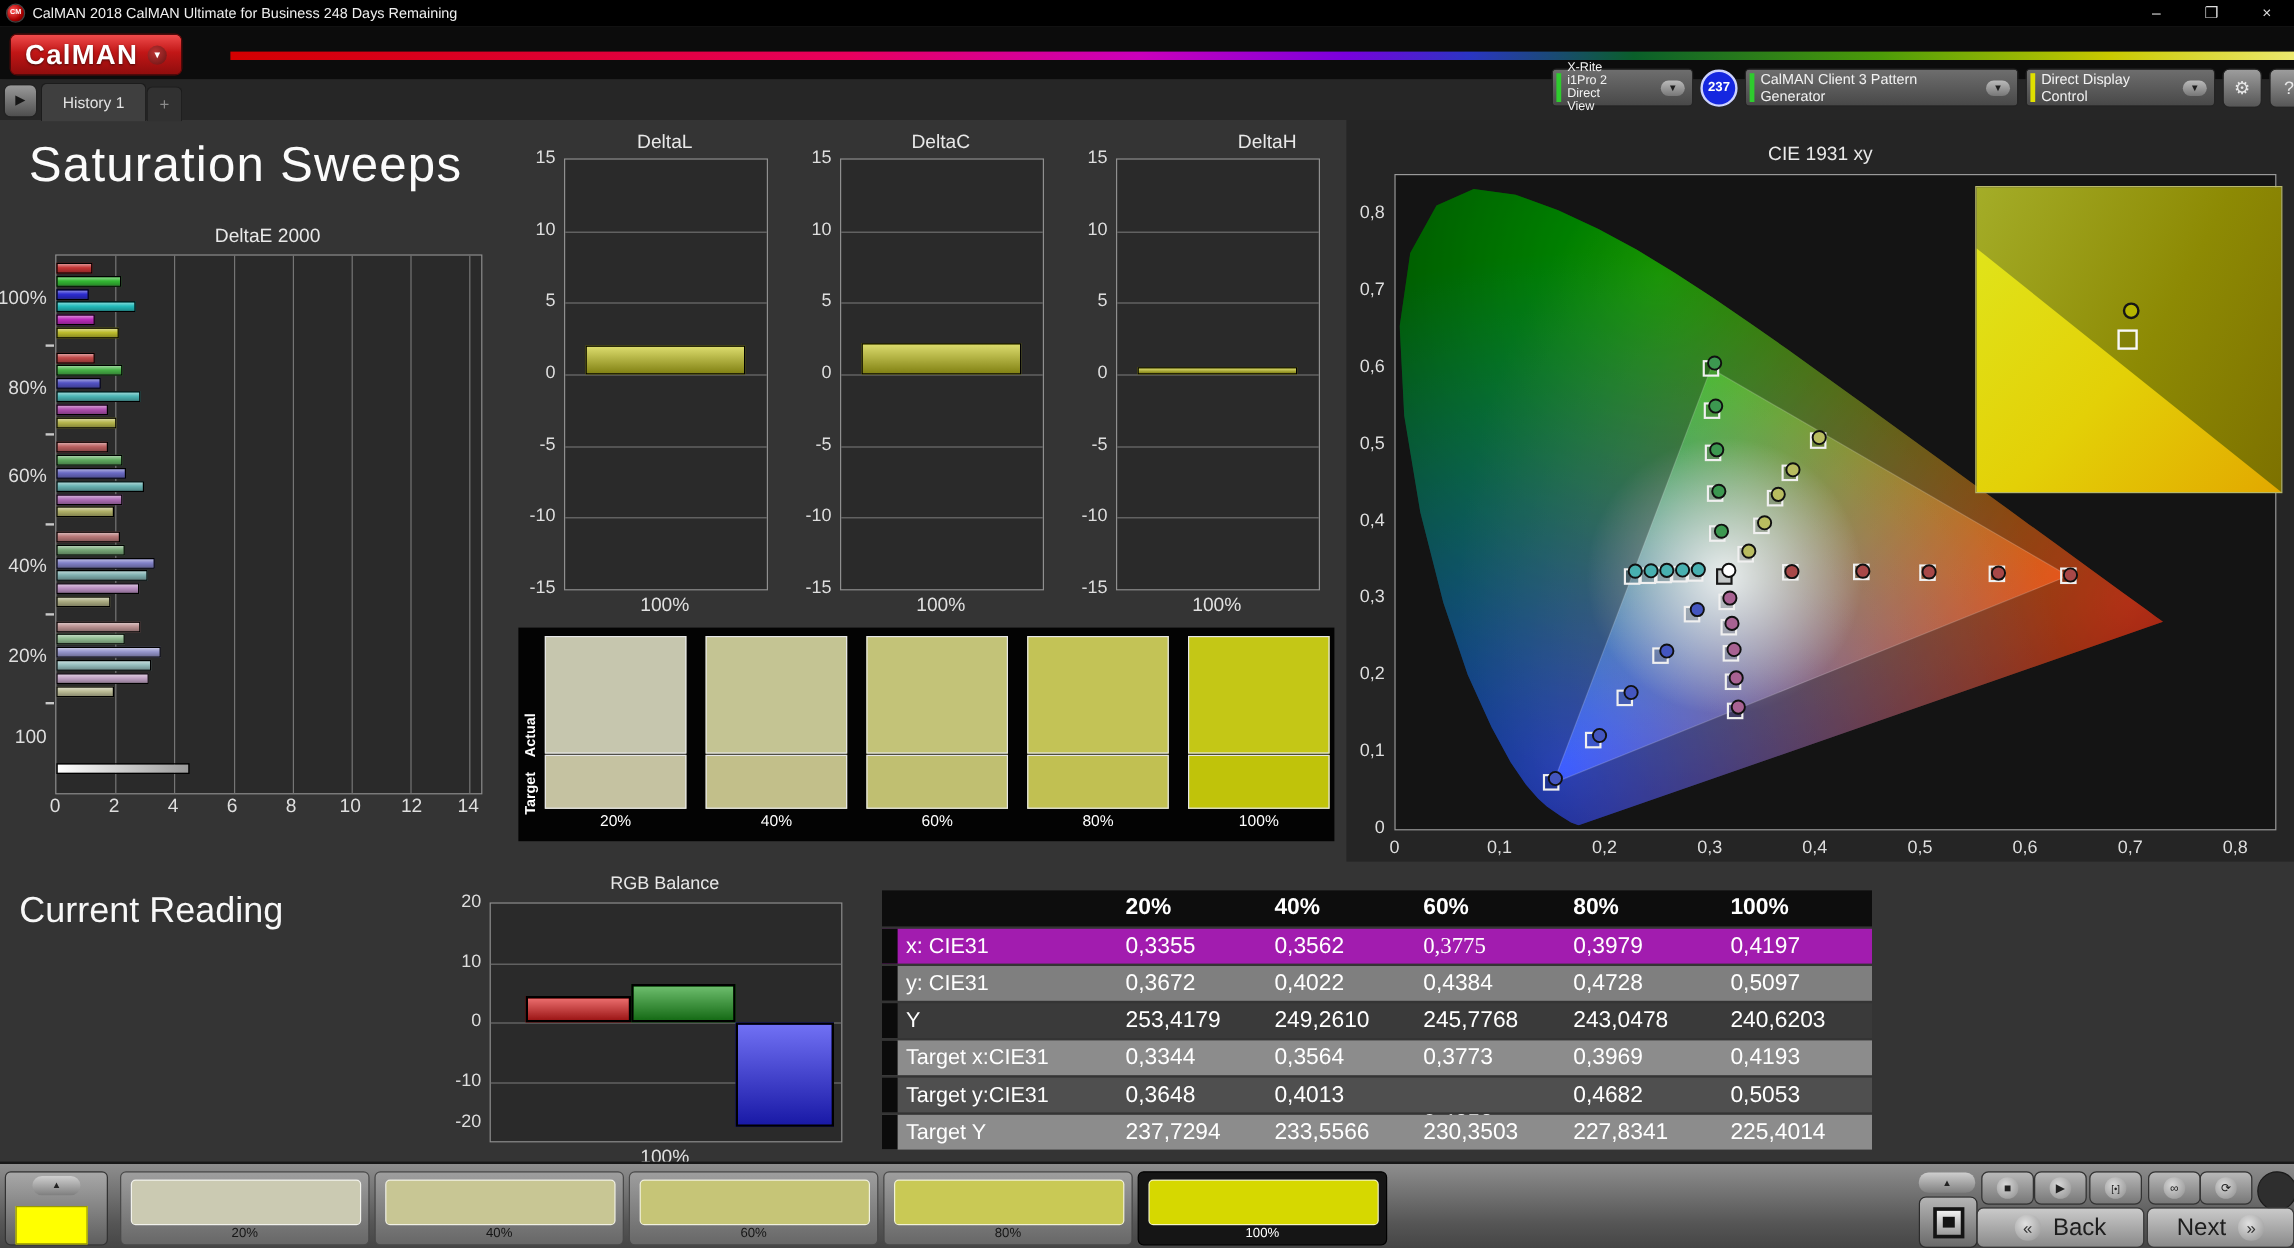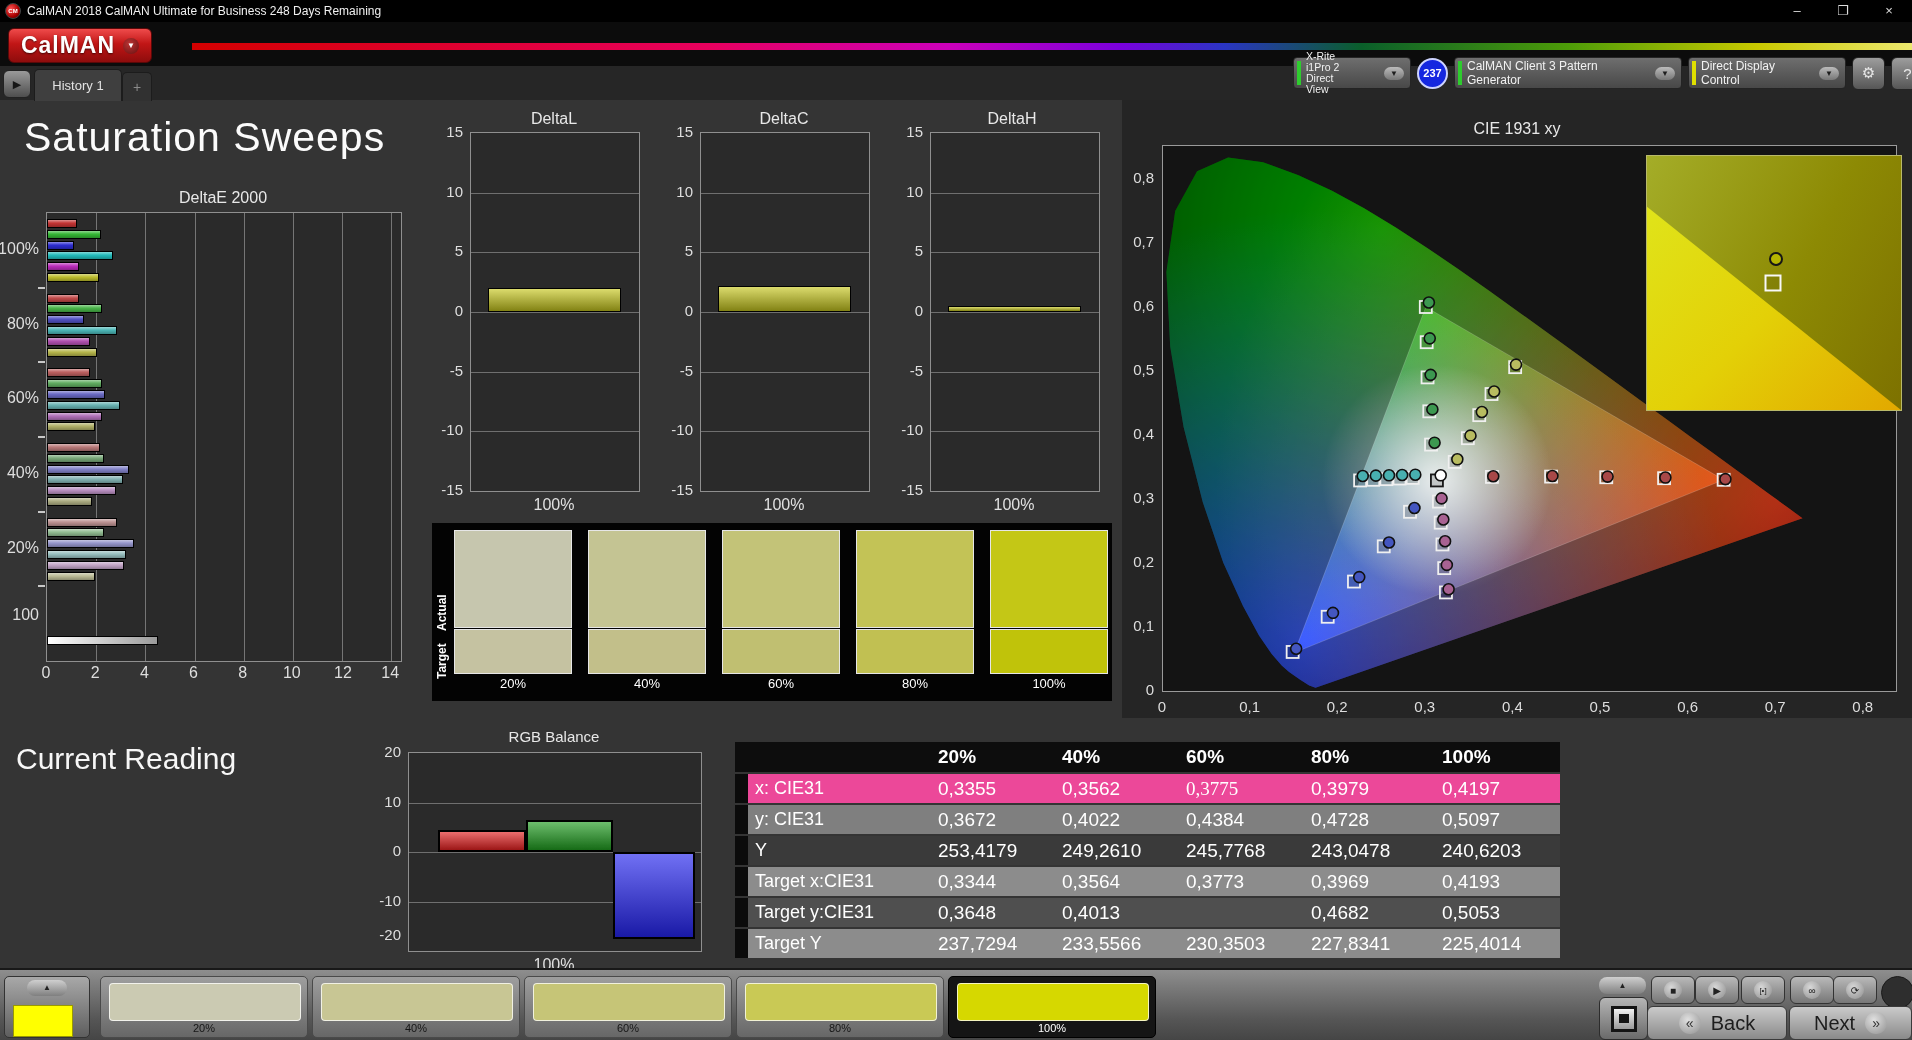--- a/index.html
+++ b/index.html
@@ -259,21 +259,21 @@
   <div id="deltaC-plot" class="plot" style="left:700px;top:132px;width:168px;height:358px;">
       <div class="hgrid" style="top: 59.6667px;"></div>
       <div class="hgrid" style="top: 119.333px;"></div>
       <div class="hgrid" style="top: 179px;"></div>
       <div class="hgrid" style="top: 238.667px;"></div>
       <div class="hgrid" style="top: 298.333px;"></div>
       <div class="vbar" style="left: 10%; width: 79%; top: 152.747px; height: 26.2533px; background: linear-gradient(rgba(255, 255, 255, 0.35), rgba(0, 0, 0, 0.35)), rgb(200, 200, 30);"></div>
     </div>
   <div class="xlabel" style="left:700px;top:496px;width:168px;">100%</div>
 
-  <div class="ctitle" style="left:928px;top:110px;width:168px;">DeltaH</div>
+  <div class="ctitle" style="left:972px;top:110px;width:168px;">DeltaH</div>
   <div class="dy-labbox" style="left:890px;" id="deltaH-ylab">
       <div class="dy-lab" style="top: -9px;">15</div>
       <div class="dy-lab" style="top: 50.6667px;">10</div>
       <div class="dy-lab" style="top: 110.333px;">5</div>
       <div class="dy-lab" style="top: 170px;">0</div>
       <div class="dy-lab" style="top: 229.667px;">-5</div>
       <div class="dy-lab" style="top: 289.333px;">-10</div>
       <div class="dy-lab" style="top: 349px;">-15</div>
     </div>
   <div id="deltaH-plot" class="plot" style="left:930px;top:132px;width:168px;height:358px;">
@@ -468,21 +468,21 @@
   <div class="xlabel" style="left:408px;top:956px;width:292px;">100%</div>
 
   <div id="table">
       <div class="t-header">
         <div class="t-hcell" style="left: 203px;">20%</div>
         <div class="t-hcell" style="left: 327px;">40%</div>
         <div class="t-hcell" style="left: 451px;">60%</div>
         <div class="t-hcell" style="left: 576px;">80%</div>
         <div class="t-hcell" style="left: 707px;">100%</div>
       </div>
-      <div class="t-row" style="top: 32px; background: #ec4899;">
+      <div class="t-row" style="top: 32px; background: #a21caf;">
         <div class="t-strip"></div>
         <div class="t-label">x: CIE31</div>
         <div class="t-cell" style="left: 203px;">0,3355</div>
         <div class="t-cell" style="left: 327px;">0,3562</div>
         <div class="t-cell" style="left: 451px; font-family: Liberation Serif, serif;">0,3775</div>
         <div class="t-cell" style="left: 576px;">0,3979</div>
         <div class="t-cell" style="left: 707px;">0,4197</div>
       </div>
       <div class="t-row" style="top: 63px; background: rgb(127, 127, 127);">
         <div class="t-strip"></div>

